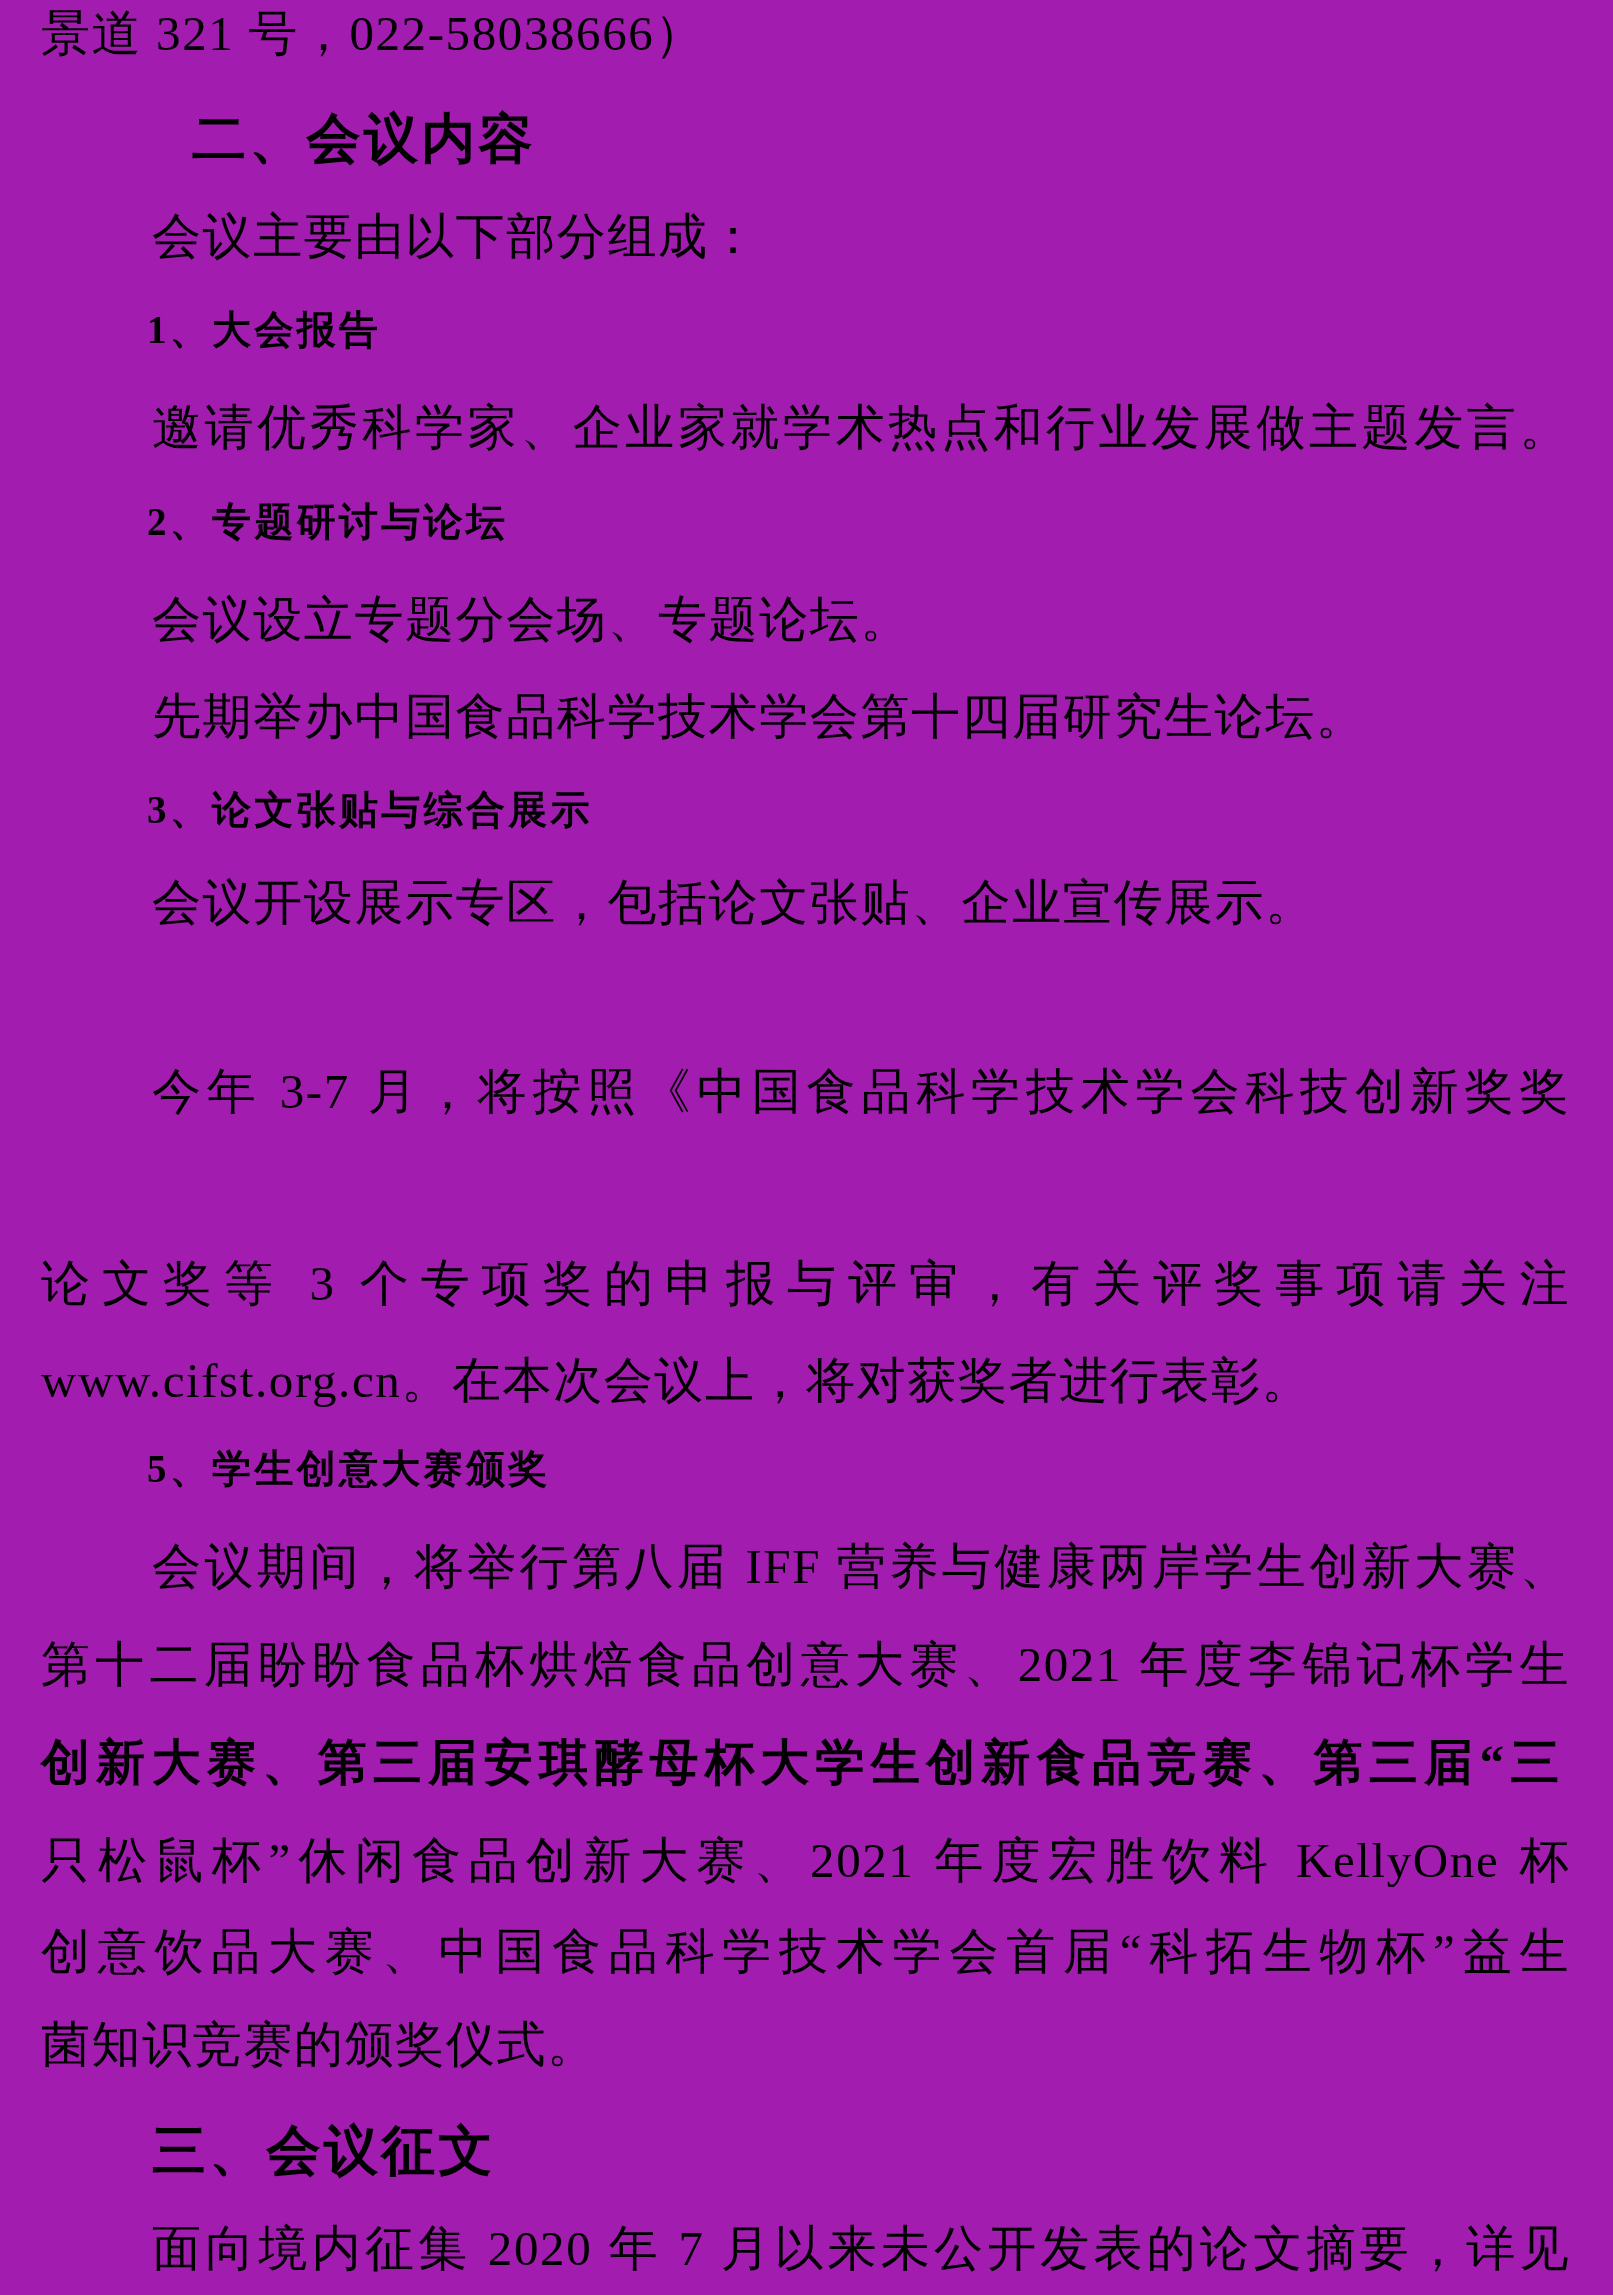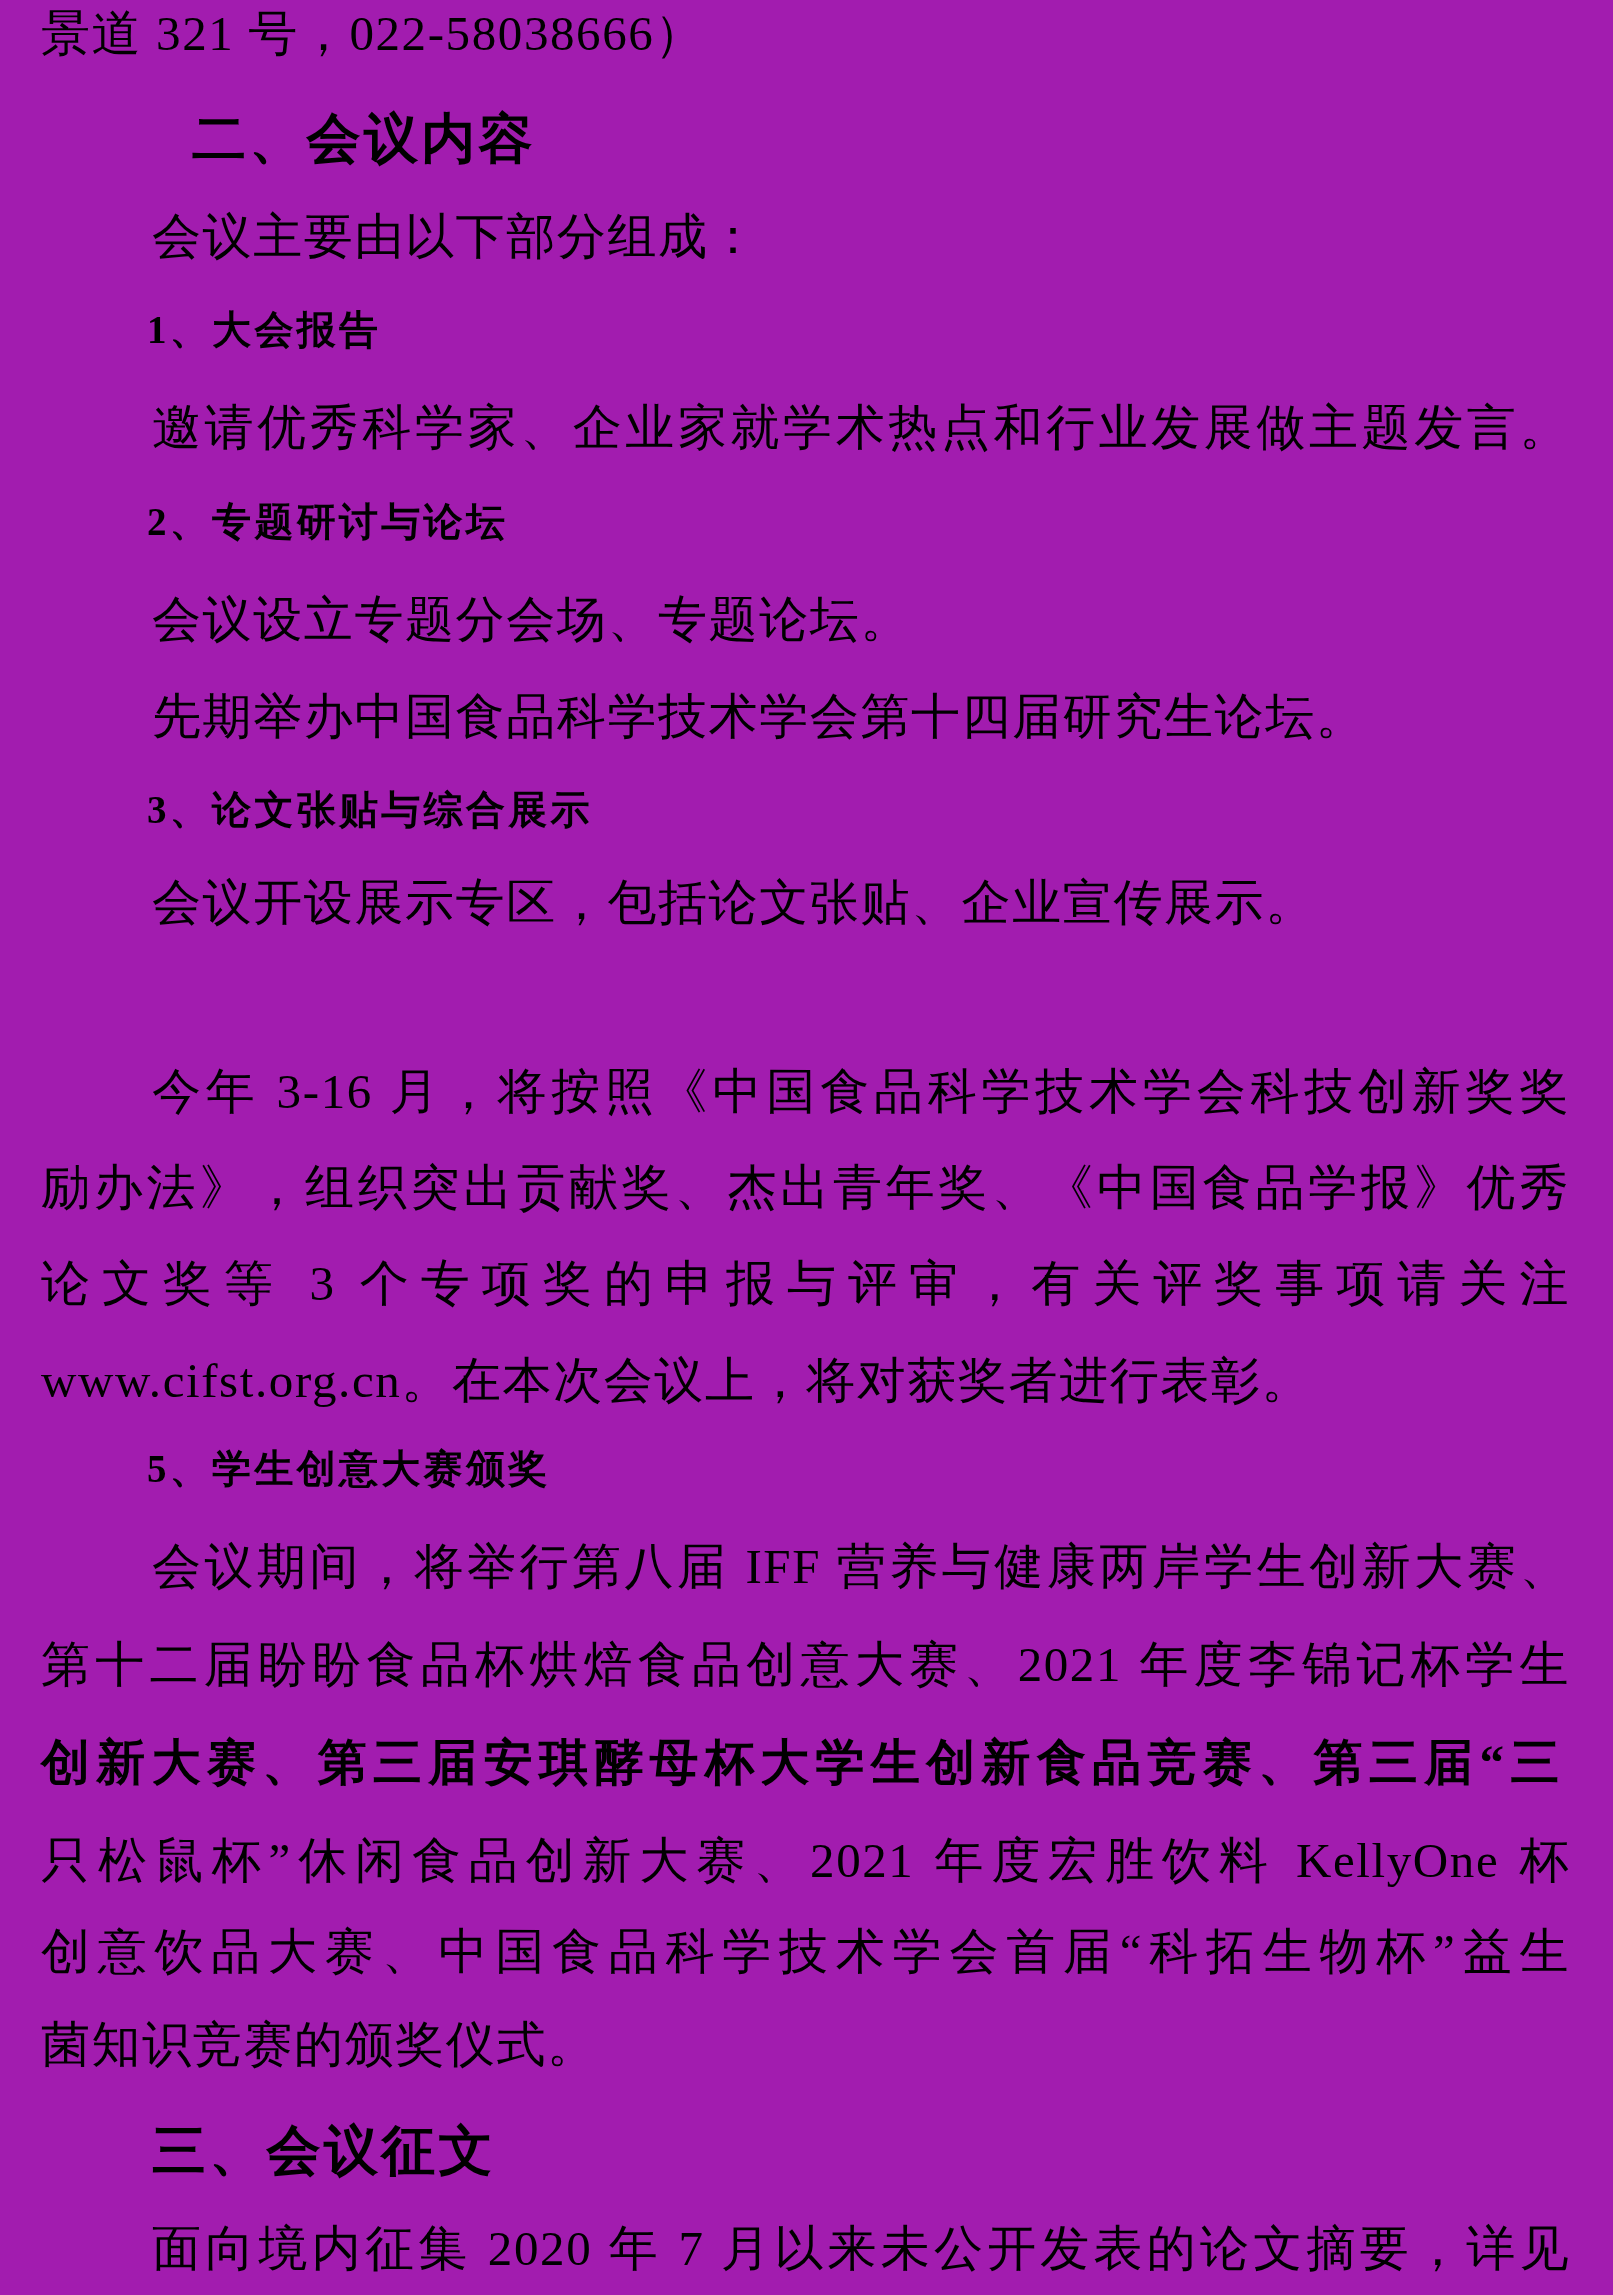--- a/index.html
+++ b/index.html
@@ -54,22 +54,21 @@
   <div class="ln body" style="top:-14px;  left:41px;">景道 321 号，022-58038666）</div>
   <div class="ln h-major" style="top:91px;  left:152px;margin-left:40px;">二、会议内容</div>
   <div class="ln body" style="top:189px;  left:152px;">会议主要由以下部分组成：</div>
   <div class="ln h-num" style="top:282px;  left:147px;">1、大会报告</div>
   <div class="ln body just" style="top:380px;  left:152px; right:43px;">邀请优秀科学家、企业家就学术热点和行业发展做主题发言。</div>
   <div class="ln h-num" style="top:474px;  left:147px;">2、专题研讨与论坛</div>
   <div class="ln body" style="top:572px;  left:152px;">会议设立专题分会场、专题论坛。</div>
   <div class="ln body" style="top:669px;  left:152px;">先期举办中国食品科学技术学会第十四届研究生论坛。</div>
   <div class="ln h-num" style="top:762px;  left:147px;">3、论文张贴与综合展示</div>
   <div class="ln body" style="top:858px; left:152px;font-family:Liberation Mono, monospace;">会议开设展示专区，包括论文张贴、企业宣传展示。</div>
-  <div class="ln body just" style="top:1044px; left:152px; right:43px;">今年 3-16 月，将按照《中国食品科学技术学会科技创新奖奖</div>
-  <div class="ln body just" style="top:1140px; left:41px;  right:43px;">励办法》，组织突出贡献奖、杰出青年奖、《中国食品学报》优秀</div>
+  <div class="ln body just" style="top:1044px; left:152px; right:43px;">今年 3-7 月，将按照《中国食品科学技术学会科技创新奖奖</div>
   <div class="ln body just" style="top:1236px; left:41px;  right:43px;">论文奖等 3 个专项奖的申报与评审，有关评奖事项请关注</div>
   <div class="ln body" style="top:1333px; left:41px;">www.cifst.org.cn。在本次会议上，将对获奖者进行表彰。</div>
   <div class="ln h-num" style="top:1421px; left:147px;">5、学生创意大赛颁奖</div>
   <div class="ln body just" style="top:1519px; left:152px; right:43px;">会议期间，将举行第八届 IFF 营养与健康两岸学生创新大赛、</div>
   <div class="ln body just" style="top:1617px; left:41px;  right:43px;">第十二届盼盼食品杯烘焙食品创意大赛、2021 年度李锦记杯学生</div>
   <div class="ln body just" style="top:1715px; left:41px;  right:52px;font-weight:bold;">创新大赛、第三届安琪酵母杯大学生创新食品竞赛、第三届“三</div>
   <div class="ln body just" style="top:1813px; left:41px;  right:43px;">只松鼠杯”休闲食品创新大赛、2021 年度宏胜饮料 KellyOne 杯</div>
   <div class="ln body just" style="top:1904px; left:41px;  right:43px;">创意饮品大赛、中国食品科学技术学会首届“科拓生物杯”益生</div>
   <div class="ln body" style="top:1997px; left:41px;">菌知识竞赛的颁奖仪式。</div>
   <div class="ln h-major" style="top:2103px; left:152px;">三、会议征文</div>

